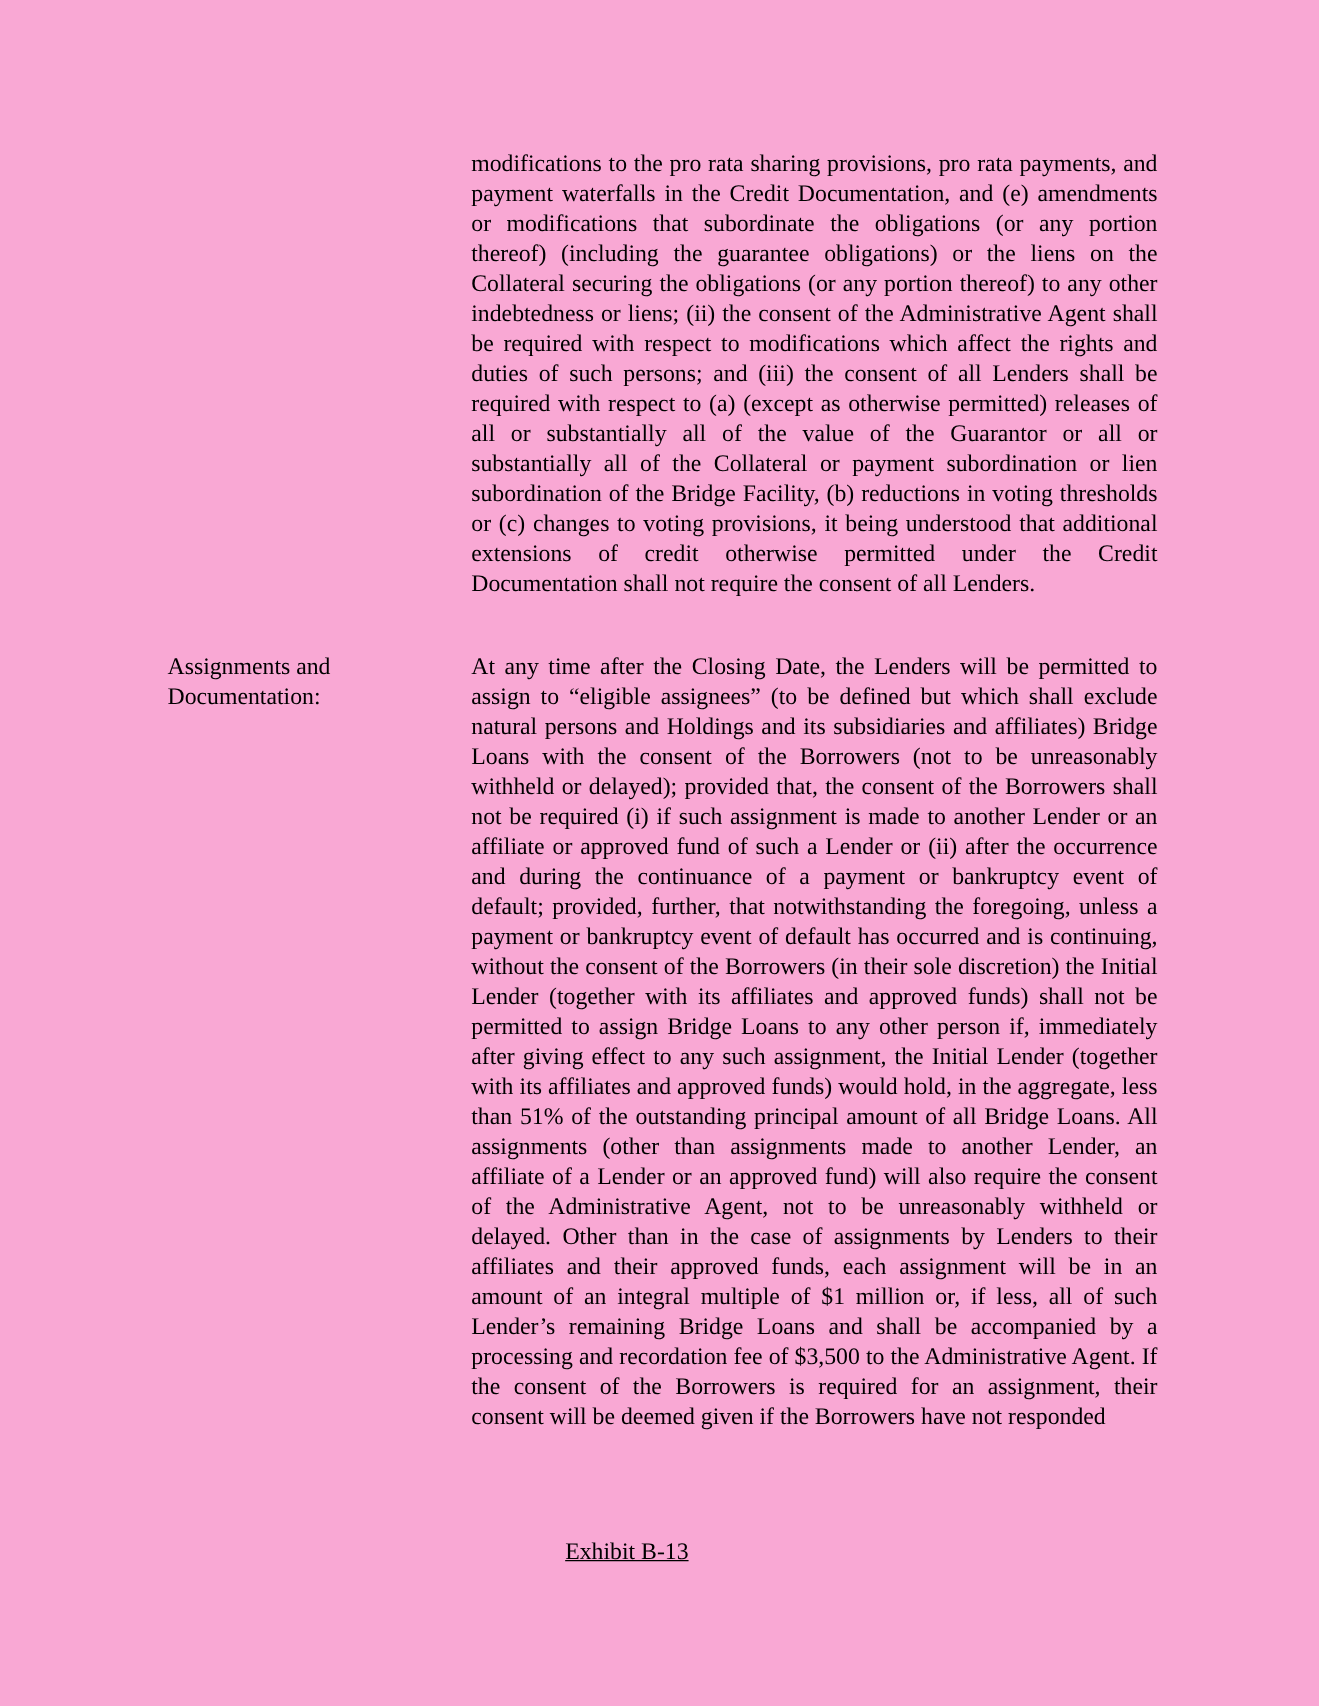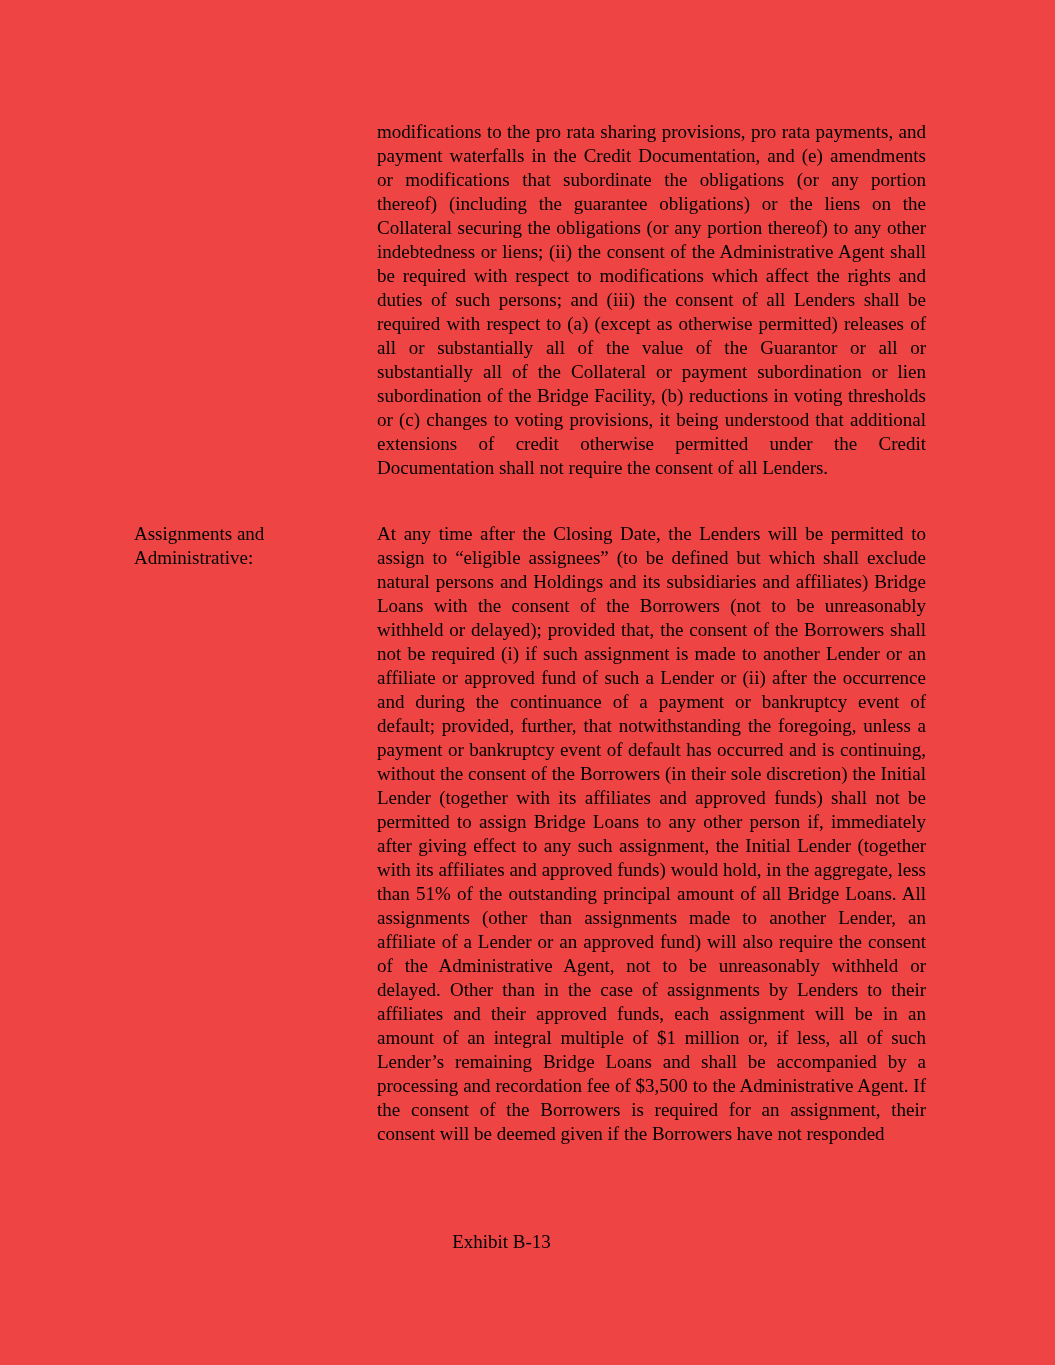--- a/index.html
+++ b/index.html
@@ -11,21 +11,21 @@
     width: 1055px;
     height: 1365px;
     font-family: "Liberation Serif", "DejaVu Serif", serif;
     color: #000000;
     overflow: hidden;
   }
   .page {
     position: relative;
     width: 1055px;
     height: 1365px;
-    background: #ef4444;
+    background: #f9a8d4;
   }
   .content {
     position: absolute;
     top: 120px;
     left: 134px;
     width: 792px;
   }
   .section {
     display: flex;
     align-items: flex-start;
@@ -52,34 +52,35 @@
   .italic {
   }
   .footer {
     position: absolute;
     top: 1230px;
     left: 0;
     width: 1003px;
     text-align: center;
     font-size: 19px;
     line-height: 24px;
+    text-decoration: underline;
   }
 </style>
 </head>
 <body>
 
 <div class="page">
   <div class="content">
 
     <div class="section">
       <div class="label-col"></div>
       <div class="body-col"><span>modifications to the pro rata sharing provisions, pro rata payments, and payment waterfalls in the Credit Documentation, and (e) amendments or modifications that subordinate the obligations (or any portion thereof) (including the guarantee obligations) or the liens on the Collateral securing the obligations (or any portion thereof) to any other indebtedness or liens; (ii) the consent of the Administrative Agent shall be required with respect to modifications which affect the rights and duties of such persons; and (iii) the consent of all Lenders shall be required with respect to (a) (except as otherwise permitted) releases of all or substantially all of the value of the Guarantor or all or substantially all of the Collateral or payment subordination or lien subordination of the Bridge Facility, (b) reductions in voting thresholds or (c) changes to voting provisions, it being understood that additional extensions of credit otherwise permitted under the Credit Documentation shall not require the consent of all Lenders.</span></div>
     </div>
 
     <div class="section section-gap">
-      <div class="label-col">Assignments and Administrative:</div>
+      <div class="label-col">Assignments and Documentation:</div>
       <div class="body-col"><span>At any time after the Closing Date, the Lenders will be permitted to assign to “eligible assignees” (to be defined but which shall exclude natural persons and Holdings and its subsidiaries and affiliates) Bridge Loans with the consent of the Borrowers (not to be unreasonably withheld or delayed); </span><span class="italic">provided</span><span> that, the consent of the Borrowers shall not be required (i) if such assignment is made to another Lender or an affiliate or approved fund of such a Lender or (ii) after the occurrence and during the continuance of a payment or bankruptcy event of default; </span><span class="italic">provided</span><span>, further, that notwithstanding the foregoing, unless a payment or bankruptcy event of default has occurred and is continuing, without the consent of the Borrowers (in their sole discretion) the Initial Lender (together with its affiliates and approved funds) shall not be permitted to assign Bridge Loans to any other person if, immediately after giving effect to any such assignment, the Initial Lender (together with its affiliates and approved funds) would hold, in the aggregate, less than 51% of the outstanding principal amount of all Bridge Loans.  All assignments (other than assignments made to another Lender, an affiliate of a Lender or an approved fund) will also require the consent of the Administrative Agent, not to be unreasonably withheld or delayed.  Other than in the case of assignments by Lenders to their affiliates and their approved funds, each assignment will be in an amount of an integral multiple of $1 million or, if less, all of such Lender’s remaining Bridge Loans and shall be accompanied by a processing and recordation fee of $3,500 to the Administrative Agent.  If the consent of the Borrowers is required for an assignment, their consent will be deemed given if the Borrowers have not responded</span></div>
     </div>
 
   </div>
 
   <div class="footer">Exhibit B-13</div>
 </div>
 
 </body></html>

